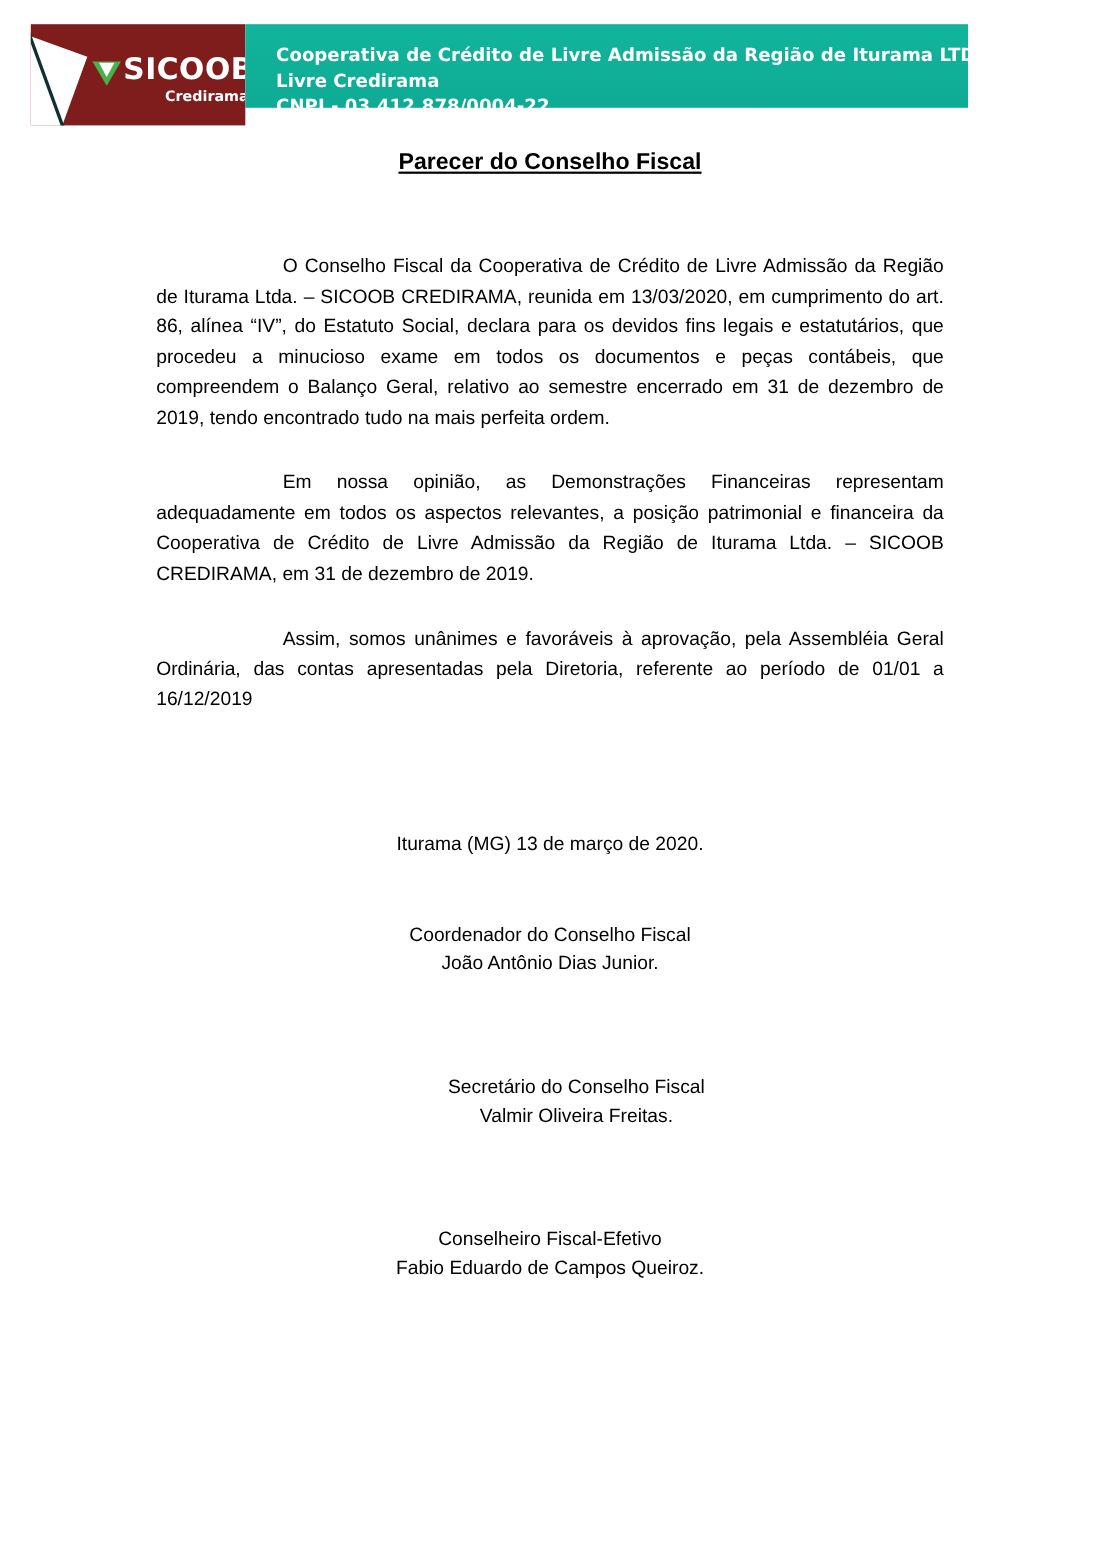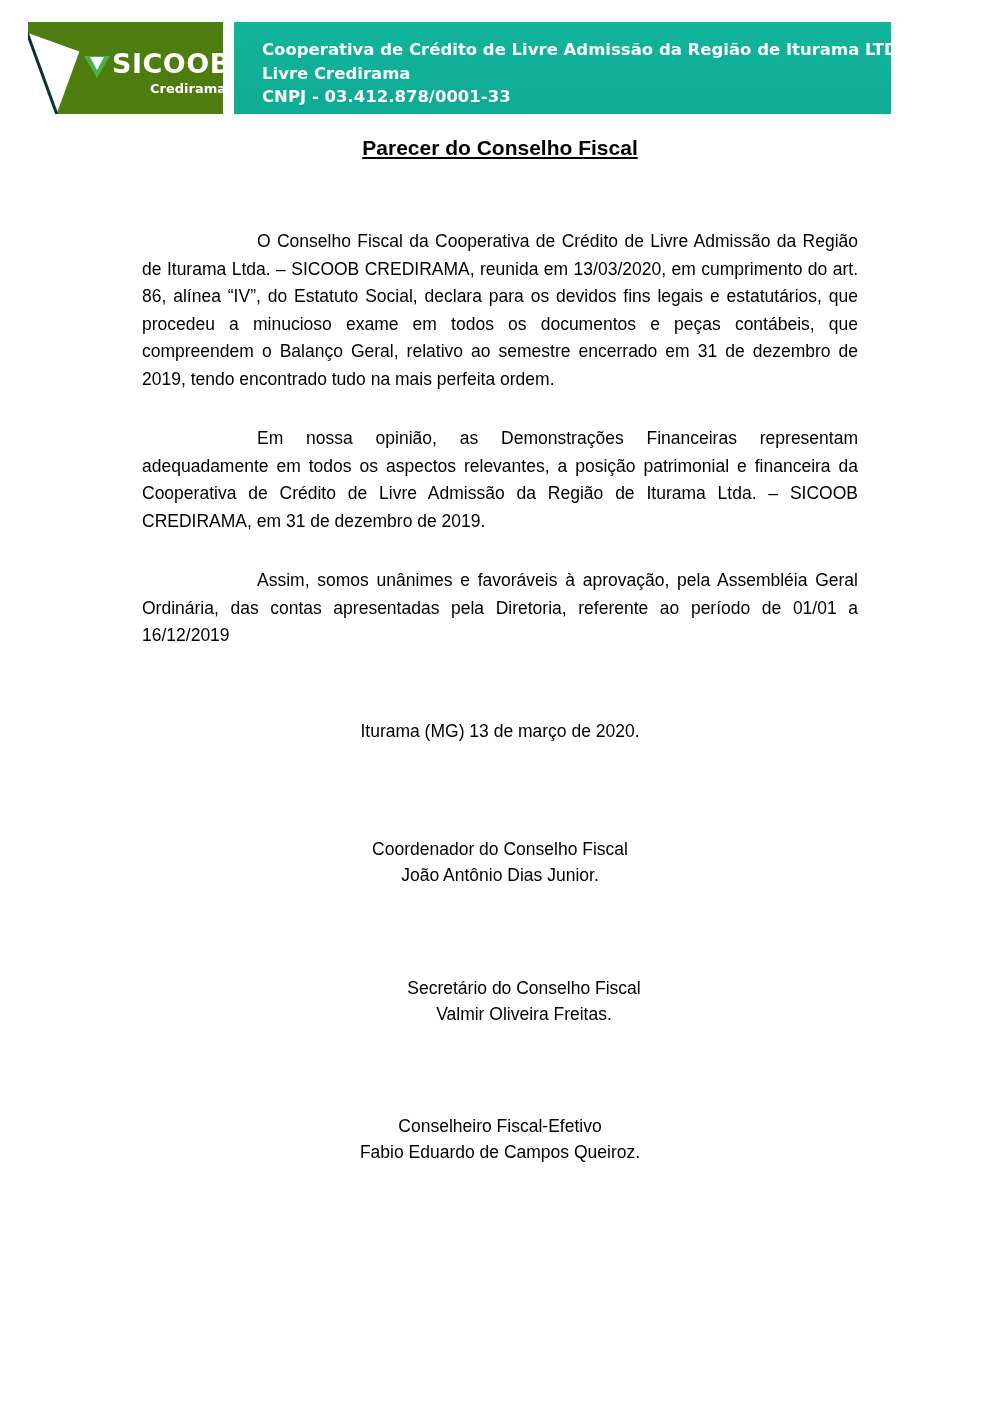--- a/index.html
+++ b/index.html
@@ -23,21 +23,21 @@
     left: 28px;
     width: 852px;
     height: 92px;
   }
   .header-logo {
     position: absolute;
     left: 0;
     top: 0;
     width: 195px;
     height: 92px;
-    background: #4d7c0f;
+    background: #7f1d1d;
     overflow: hidden;
   }
   .header-logo .diag {
     position: absolute;
     left: -52px;
     top: -8px;
     width: 110px;
     height: 112px;
     background: #ffffff;
     transform: rotate(20deg);
@@ -92,24 +92,24 @@
     left: 122px;
     top: 60px;
     color: #ffffff;
     font-size: 13px;
     font-weight: bold;
     line-height: 1;
     font-family: "DejaVu Sans", sans-serif;
   }
   .header-band {
     position: absolute;
-    left: 206px;
+    left: 195px;
     top: 0;
     width: 657px;
-    height: 92px;
+    height: 76px;
     background: #0fb098;
     background: linear-gradient(180deg, #12b49c 0%, #0fab94 100%);
     text-align: center;
   }
   .header-band .ln {
     position: absolute;
     left: 28px;
     color: #ffffff;
     font-size: 16.5px;
     font-weight: bold;
@@ -143,21 +143,21 @@
     font-size: 17.5px;
     line-height: 27.5px;
     text-align: justify;
     text-indent: 115px;
     margin: 0 0 32px 0;
   }
   .para.last { margin-bottom: 0; }
 
   .place {
     position: absolute;
-    top: 718px;
+    top: 754px;
     left: 0;
     width: 1000px;
     text-align: center;
     font-size: 17.5px;
     line-height: 26px;
   }
 
   .sig {
     position: absolute;
     left: 0;
@@ -184,21 +184,21 @@
       <div class="outer"></div>
       <div class="inner"></div>
     </div>
     <div class="logo-text">SICOOB</div>
     <div class="logo-sub">Credirama</div>
   </div>
 
   <div class="header-band">
     <div class="ln ln1">Cooperativa de Crédito de Livre Admissão da Região de Iturama LTDA.</div>
     <div class="ln ln2">Livre Credirama</div>
-    <div class="ln ln3">CNPJ - 03.412.878/0001-33</div>
+    <div class="ln ln3">CNPJ - 03.412.878/0004-22</div>
   </div>
 
 </div>
 
 <div class="doc-title">Parecer do Conselho Fiscal</div>
 
 <div class="content">
   <p class="para">O Conselho Fiscal da Cooperativa de Crédito de Livre Admissão da Região de Iturama Ltda. – SICOOB CREDIRAMA, reunida em 13/03/2020, em cumprimento do art. 86, alínea “IV”, do Estatuto Social, declara para os devidos fins legais e estatutários, que procedeu a minucioso exame em todos os documentos e peças contábeis, que compreendem o Balanço Geral, relativo ao semestre encerrado em 31 de dezembro de 2019, tendo encontrado tudo na mais perfeita ordem.</p>
   <p class="para">Em nossa opinião, as Demonstrações Financeiras representam adequadamente em todos os aspectos relevantes, a posição patrimonial e financeira da Cooperativa de Crédito de Livre Admissão da Região de Iturama Ltda. – SICOOB CREDIRAMA, em 31 de dezembro de 2019.</p>
   <p class="para last">Assim, somos unânimes e favoráveis à aprovação, pela Assembléia Geral Ordinária, das contas apresentadas pela Diretoria, referente ao período de 01/01 a 16/12/2019</p>

